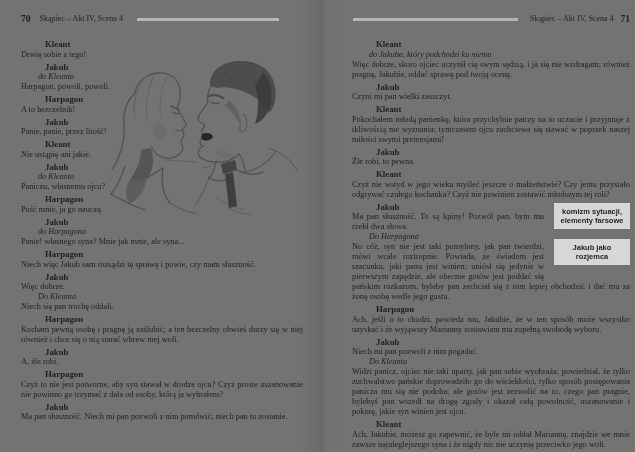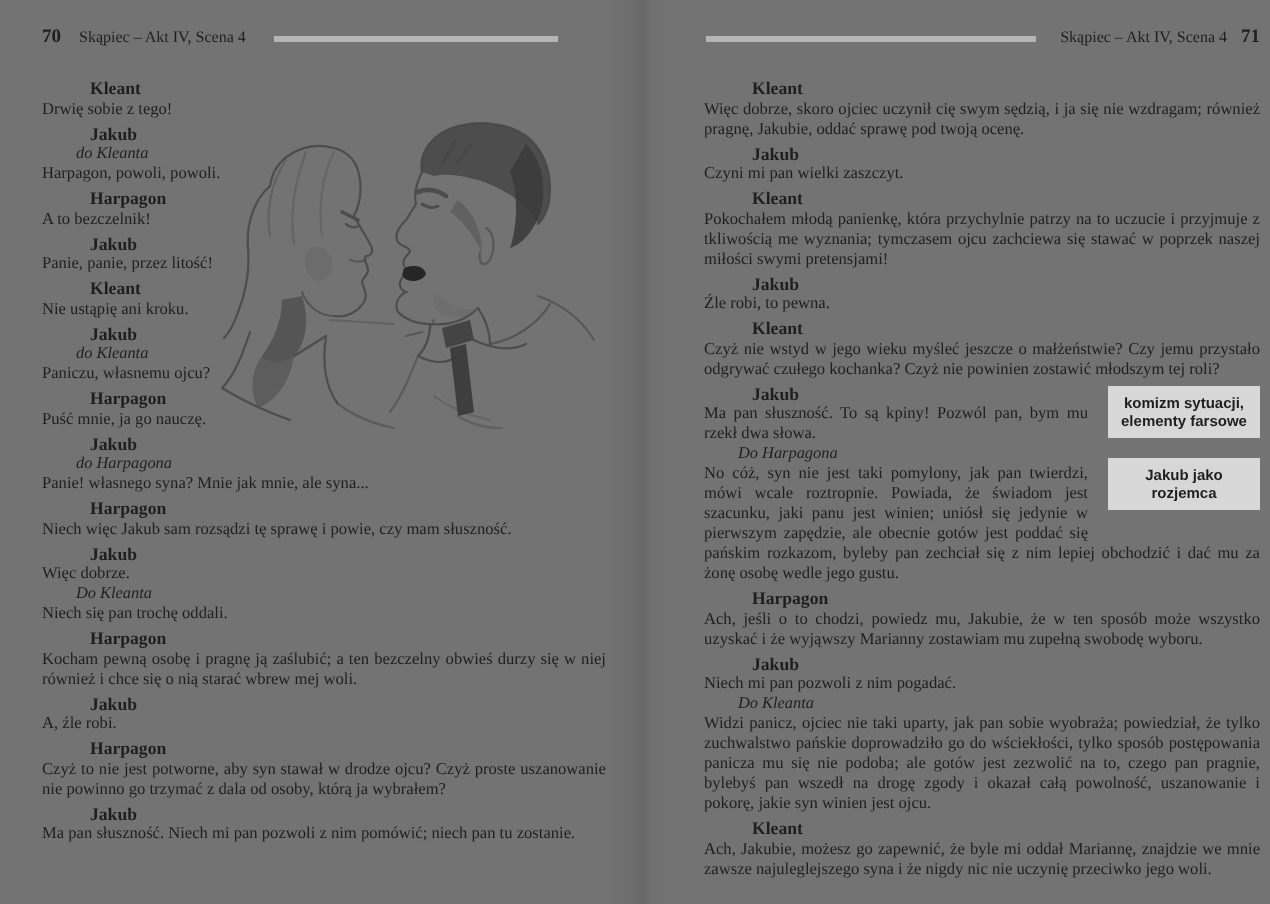--- a/index.html
+++ b/index.html
@@ -68,21 +68,21 @@
         <div class="entry">
           <div class="speaker">Harpagon</div>
           <div class="line">A to bezczelnik!</div>
         </div>
         <div class="entry">
           <div class="speaker">Jakub</div>
           <div class="line">Panie, panie, przez litość!</div>
         </div>
         <div class="entry">
           <div class="speaker">Kleant</div>
-          <div class="line">Nie ustąpię ani kroku.</div>
+          <div class="line">Nie ustąpię ani jakie.</div>
         </div>
         <div class="entry">
           <div class="speaker">Jakub</div>
           <div class="direction">do Kleanta</div>
           <div class="line">Paniczu, własnemu ojcu?</div>
         </div>
         <div class="entry">
           <div class="speaker">Harpagon</div>
           <div class="line">Puść mnie, ja go nauczę.</div>
         </div>
@@ -175,20 +175,21 @@
 
   <div class="page page-right">
     <div class="page-header hdr-right">
       <span class="header-rule"></span>
       <span class="run-title"><span class="book-t">Skąpiec</span> <span>– Akt IV, Scena 4</span></span>
       <span class="pg-num">71</span>
     </div>
     <div class="dialogue" id="right-dialogue">
         <div class="entry">
           <div class="speaker">Kleant</div>
+          <div class="direction">do Jakuba, który podchodzi ku niemu</div>
           <div class="line">Więc dobrze, skoro ojciec uczynił cię swym sędzią, i ja się nie wzdragam; również pragnę, Jakubie, oddać sprawę pod twoją ocenę.</div>
         </div>
         <div class="entry">
           <div class="speaker">Jakub</div>
           <div class="line">Czyni mi pan wielki zaszczyt.</div>
         </div>
         <div class="entry">
           <div class="speaker">Kleant</div>
           <div class="line">Pokochałem młodą panienkę, która przychylnie patrzy na to uczucie i przyjmuje z tkliwością me wyznania; tymczasem ojcu zachciewa się stawać w poprzek naszej miłości swymi pretensjami!</div>
         </div>

